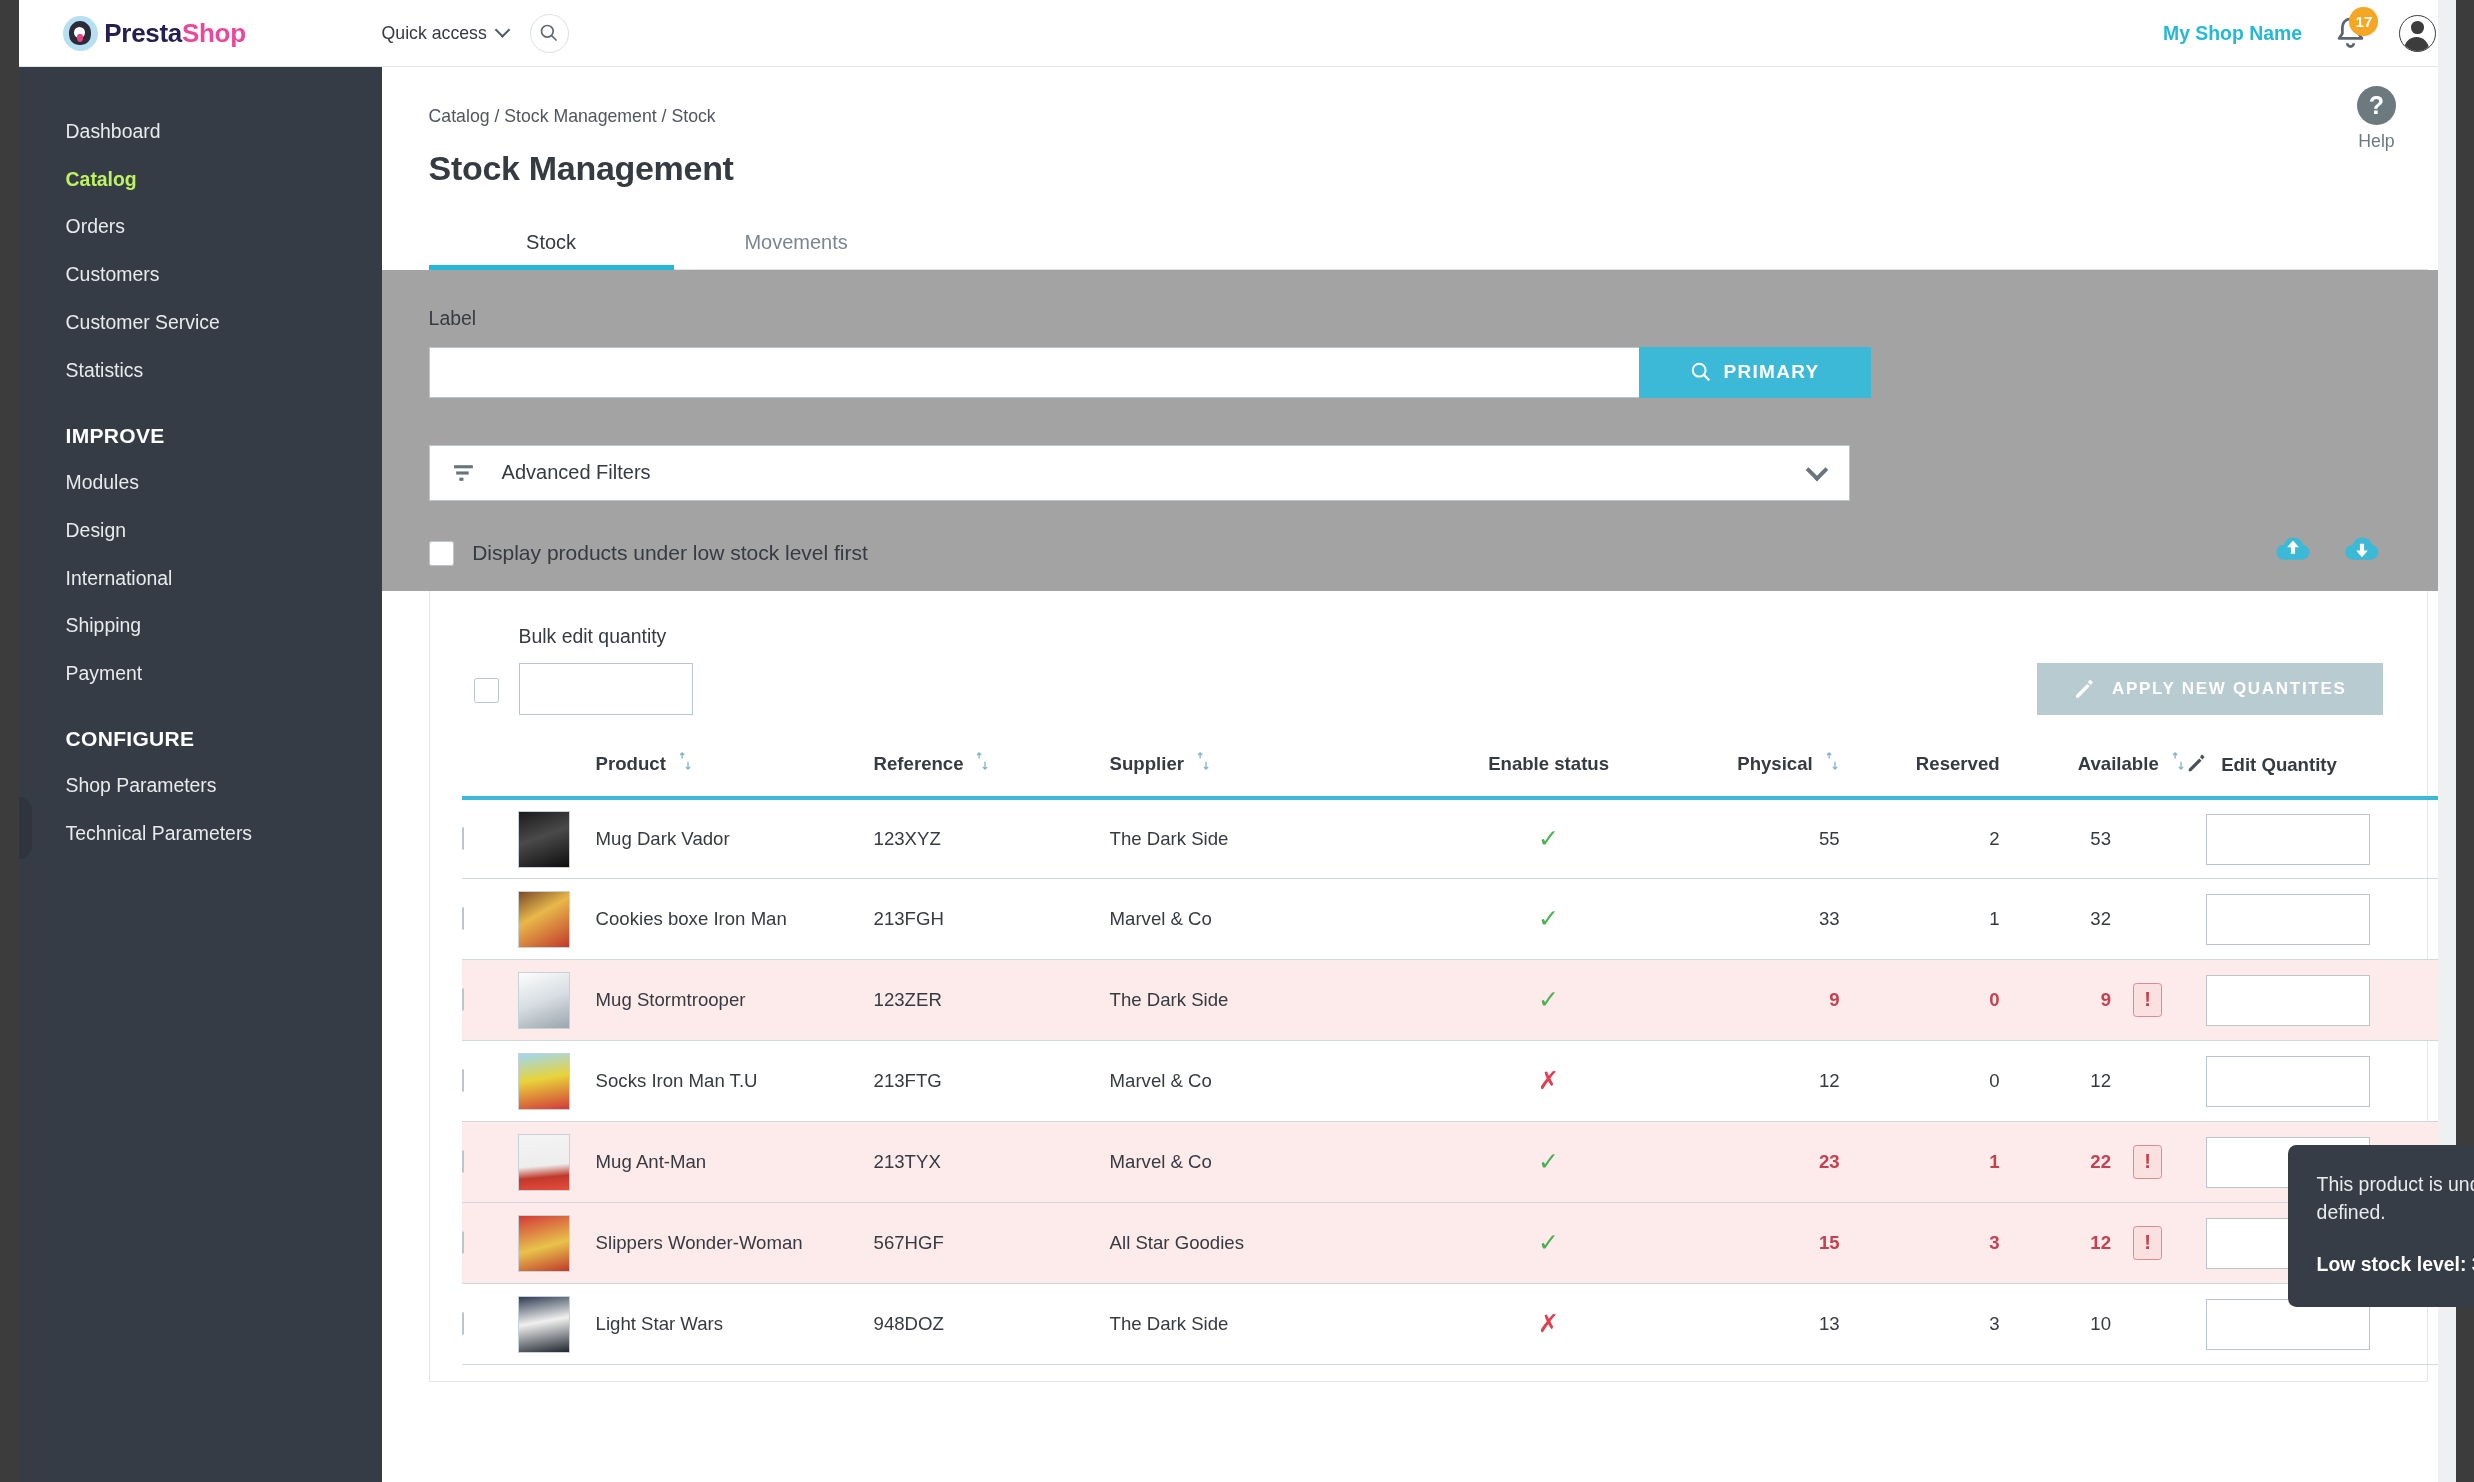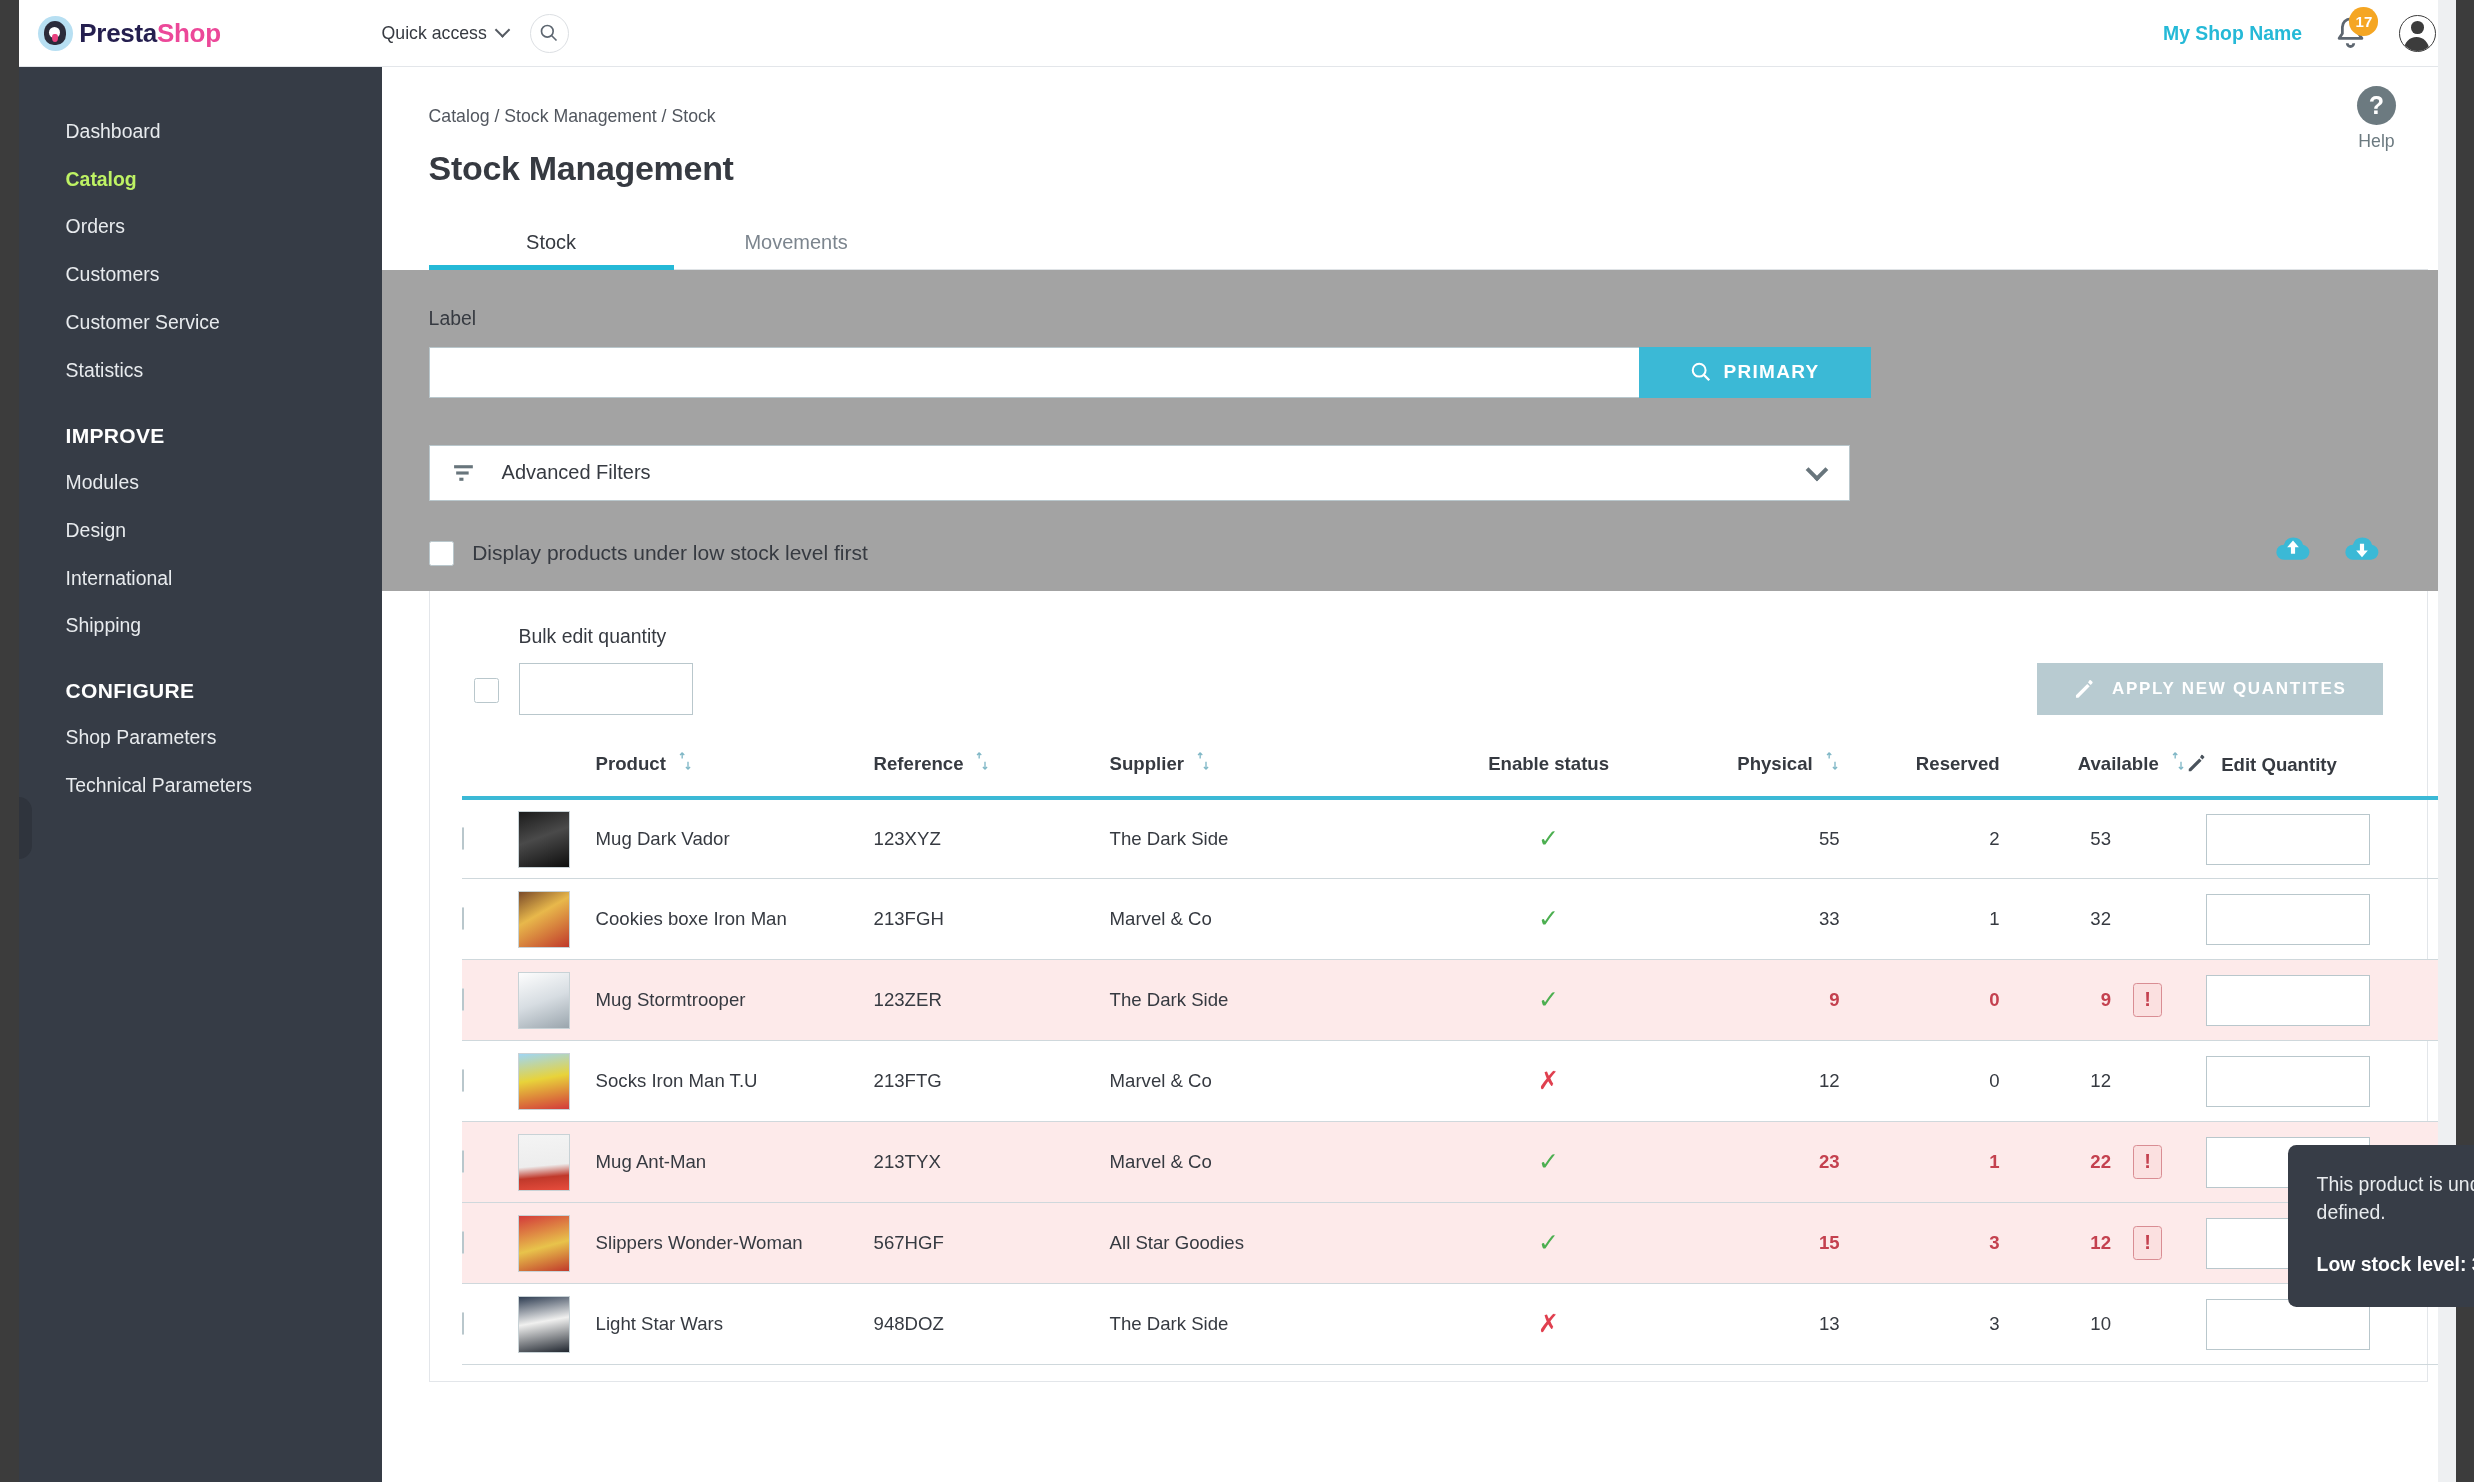--- a/index.html
+++ b/index.html
@@ -9,21 +9,21 @@
     background: #ffffff; overflow: hidden;
   }
   .app { position: relative; width: 2475px; height: 1483px; display: flex; flex-direction: column; }
 
   
   .topbar {
     height: 67px; background: #ffffff; display: flex; align-items: center;
     border-bottom: 0.8px solid #e3e6ea; position: relative; z-index: 40; flex: 0 0 67px;
   }
   .topbar-rail { width: 18.6px; height: 67px; background: #3c3c3c; flex: 0 0 18.6px; }
-  .brand { width: 363px; display: flex; align-items: center; padding-left: 19px; flex: 0 0 363px; }
+  .brand { width: 363px; display: flex; align-items: center; padding-left: 44px; flex: 0 0 363px; }
   .brand-logo { width: 35px; height: 35px; border-radius: 50%; background: #b7dff2;
     display: flex; align-items: center; justify-content: center; position: relative; overflow: hidden; }
   .brand-logo .head { width: 22px; height: 23.6px; background: #2b2b3a; border-radius: 50% 50% 45% 45%;
     position: relative; }
   .brand-logo .head:after { content:""; position:absolute; width:11px; height:11px; background:#fff;
     border-radius:50%; left: 5px; top: 5.9px; }
   .brand-logo .head:before { content:""; position:absolute; width:5.9px; height:8.4px; background:#e8417f;
     border-radius: 40% 40% 50% 50%; left: 7.6px; top: 12.7px; z-index: 2; }
   .brand-text { font-size: 26px; font-weight: bold; letter-spacing: -0.3px; margin-left: 6.7px; }
   .brand-text .p1 { color: #251f4f; }
@@ -225,20 +225,21 @@
       <div class="nav-item">Orders</div>
       <div class="nav-item">Customers</div>
       <div class="nav-item">Customer Service</div>
       <div class="nav-item">Statistics</div>
 
       <div class="nav-head">IMPROVE</div>
       <div class="nav-item">Modules</div>
       <div class="nav-item">Design</div>
       <div class="nav-item">International</div>
       <div class="nav-item">Shipping</div>
+      <div class="nav-item">Payment</div>
 
       <div class="nav-head">CONFIGURE</div>
       <div class="nav-item">Shop Parameters</div>
       <div class="nav-item">Technical Parameters</div>
 
       <div class="nub"></div>
     </div>
 
     <div class="content">
 

